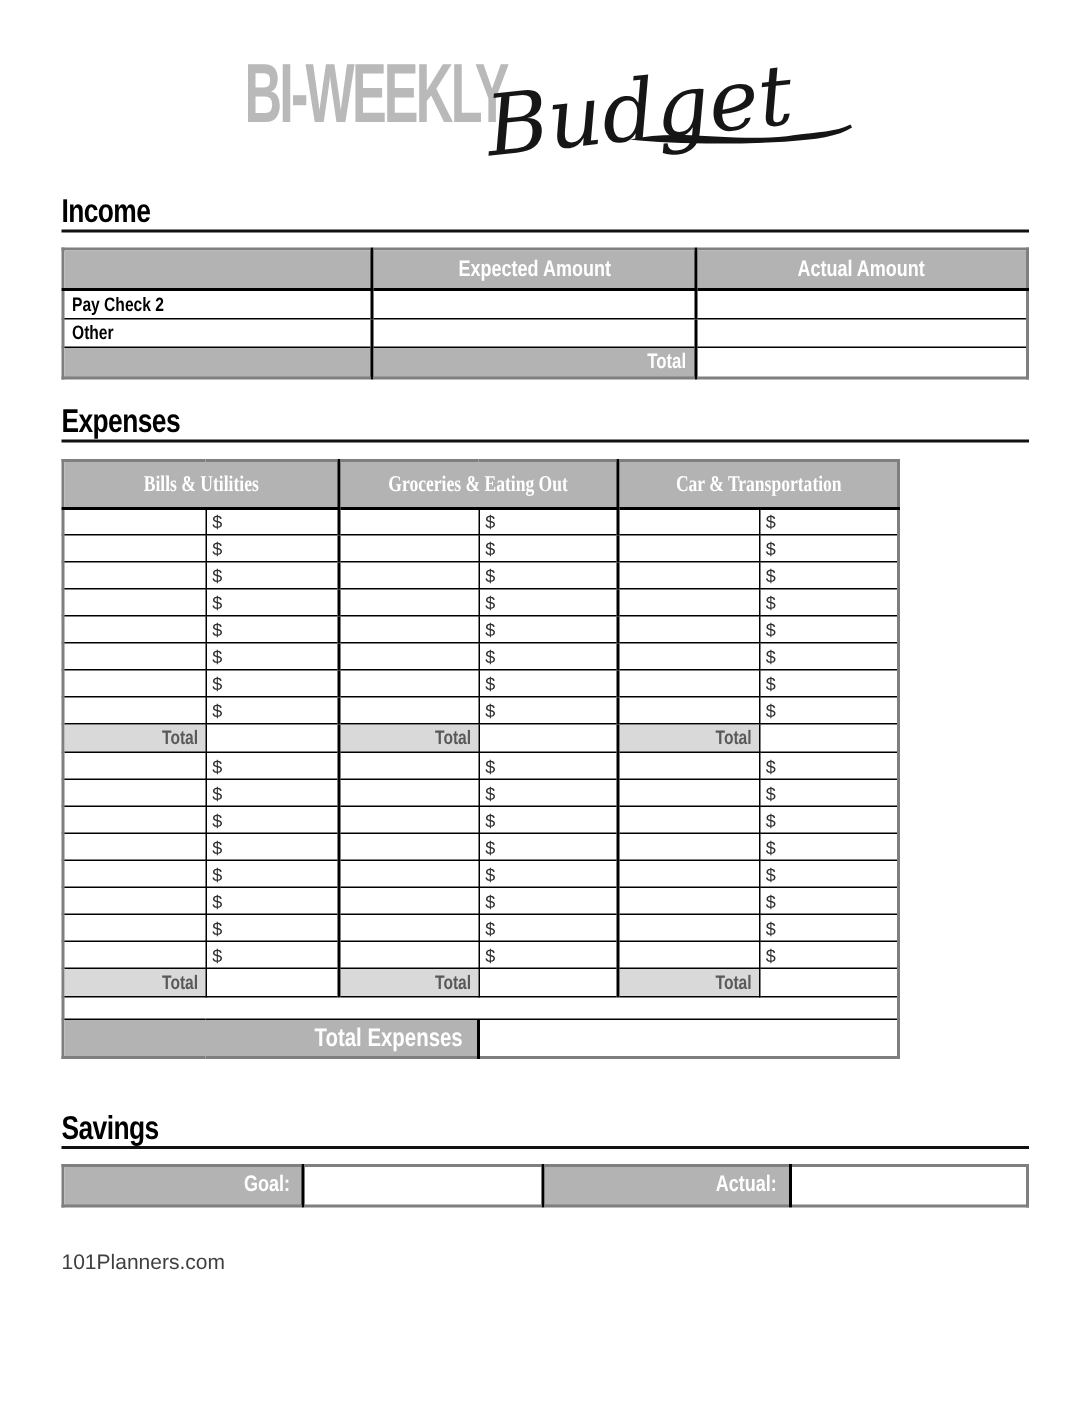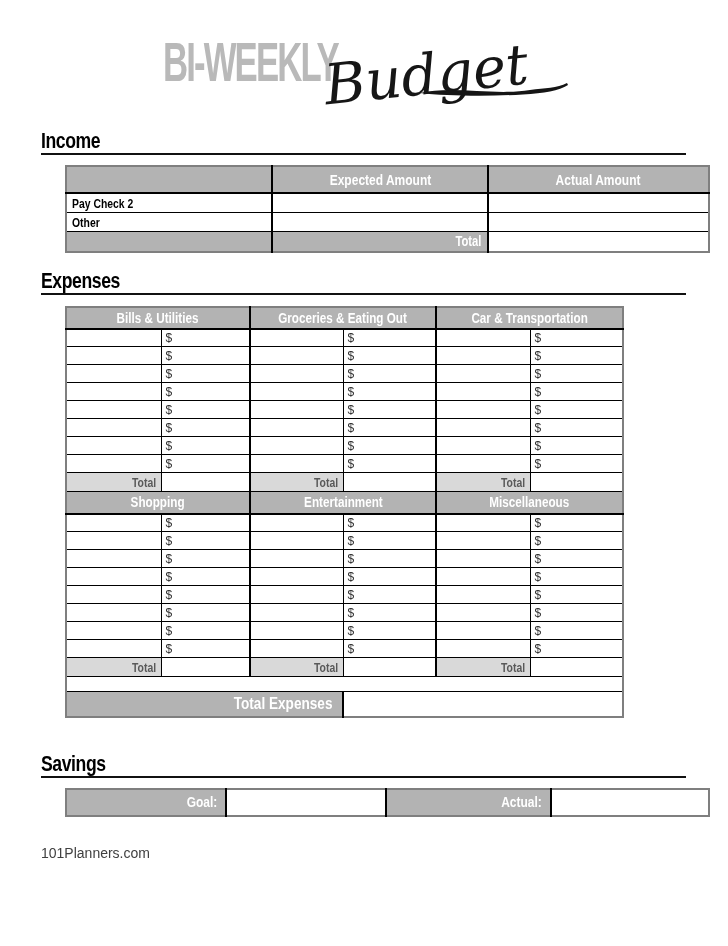--- a/index.html
+++ b/index.html
@@ -28,21 +28,21 @@
   .section-head h2{font-size:22px; font-weight:bold; line-height:20px; color:#000; white-space:nowrap;}
   .section-head .cond{letter-spacing:-0.5px;}
   .mt-income{margin-top:0;}
   .mt-expenses{margin-top:18px;}
   .mt-savings{margin-top:36px;}
   
   .cond{display:inline-block; transform:scaleX(0.8); transform-origin:center; white-space:nowrap;}
   .condl{transform-origin:left center;}
   .condr{transform-origin:right center;}
   
-  table{border-collapse:collapse; table-layout:fixed;margin-left:24px;}
+  table{border-collapse:collapse; table-layout:fixed;}
   td,th{padding:0; overflow:hidden; vertical-align:middle;}
   .hdrbg{background:var(--header-gray);}
   .whitetxt{color:#fff; font-weight:bold;}
   .right{text-align:right;}
   
   .income-table{width:645px; margin-top:10px; border:2px solid #7f7f7f;}
   .income-table th,.income-table td{border:1px solid #000;}
   .income-table th+th,.income-table td+td{border-left-width:2px;}
   .income-table th{height:27px; background:var(--header-gray); border-bottom-width:2px;}
   .income-table th .cond{font-size:15px; color:#fff; font-weight:bold;}
@@ -50,21 +50,21 @@
   .income-table .rowlabel{padding-left:5px; text-align:left;}
   .income-table .rowlabel .cond{font-size:13px; font-weight:bold;}
   .income-table .income-total-row{height:20px;}
   .income-table .income-total-row .cond{font-size:14px;}
   .income-table .income-total-row td{padding-right:0;}
   .income-table .income-total-row .right{padding-right:6px;}
   
   .expenses-table{width:559px; margin-top:11px; border:2px solid #7f7f7f;}
   .expenses-table th,.expenses-table td{border:1px solid #000;}
   .expenses-table .gsep{border-left:2px solid #000;}
-  .expenses-table th{height:22px; background:var(--header-gray); border-bottom-width:2px;}
+  .expenses-table th{height:32px; background:var(--header-gray); border-bottom-width:2px;font-family:Liberation Serif, serif;}
   .expenses-table th .cond{font-size:15px; color:#fff; font-weight:bold; transform:scaleX(0.78);}
   .expenses-table .exp-row{height:18px;}
   .expenses-table .amount-cell{font-size:12px; color:#2f2f2f; padding-left:4px; text-align:left;}
   .expenses-table .total-row{height:18px;}
   .expenses-table .subtotal{background:var(--subtotal-gray); text-align:right; padding-right:4px;}
   .expenses-table .subtotal .cond{font-size:13px; font-weight:bold; color:var(--subtotal-text);}
   .expenses-table .spacer-row{height:15px;}
   .expenses-table .texp-row{height:25px;}
   .expenses-table .texp-row .right{padding-right:10px;}
   .expenses-table .texp-row .cond{font-size:17px;}
@@ -213,25 +213,20 @@
       </tbody>
     <tbody>
       <tr class="total-row">
         <td class="subtotal"><span class="cond condr">Total</span></td>
         <td></td>
         <td class="subtotal gsep"><span class="cond condr">Total</span></td>
         <td></td>
         <td class="subtotal gsep"><span class="cond condr">Total</span></td>
         <td></td>
       </tr>
-      <tr>
-        <th colspan="2"><span class="cond">Shopping</span></th>
-        <th colspan="2" class="gsep"><span class="cond">Entertainment</span></th>
-        <th colspan="2" class="gsep"><span class="cond">Miscellaneous</span></th>
-      </tr>
     </tbody>
     <tbody>
         <tr class="exp-row">
           <td class="item-cell"></td>
           <td class="amount-cell">$</td>
           <td class="item-cell gsep"></td>
           <td class="amount-cell">$</td>
           <td class="item-cell gsep"></td>
           <td class="amount-cell">$</td>
         </tr>

